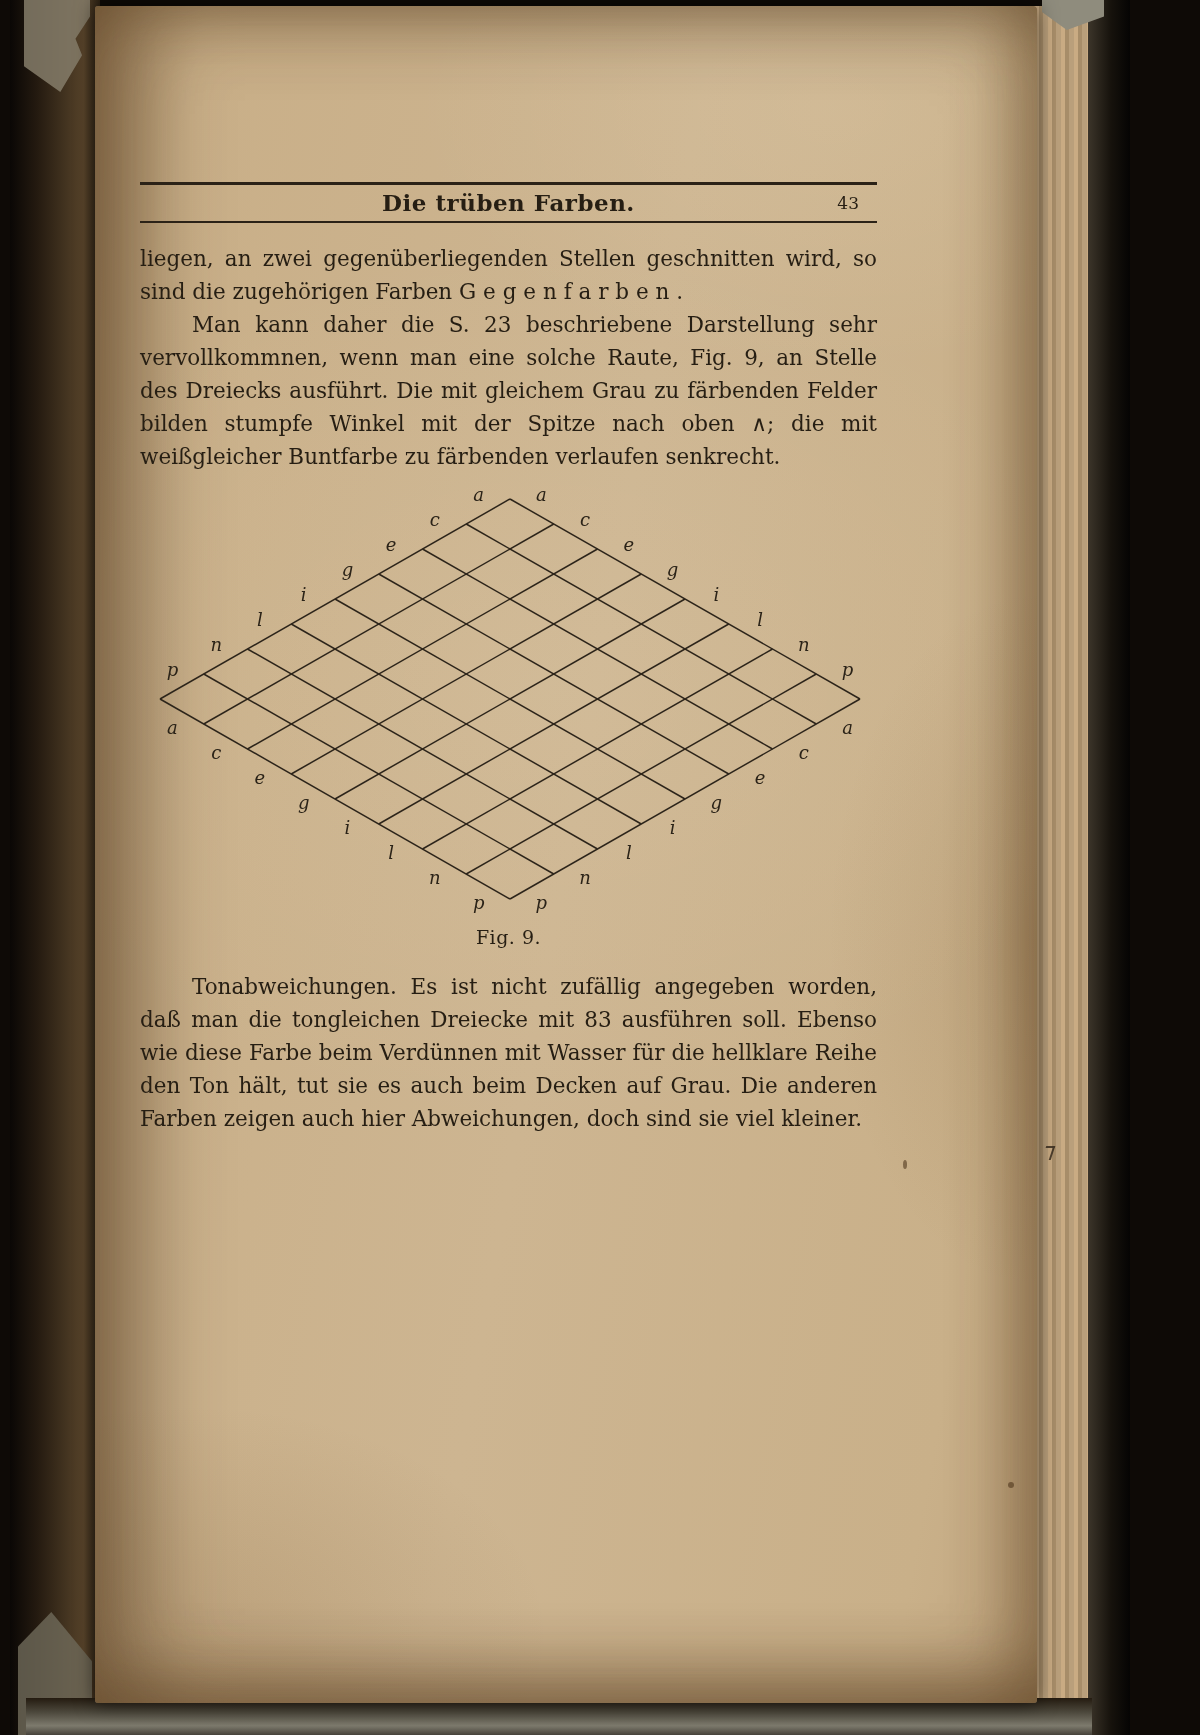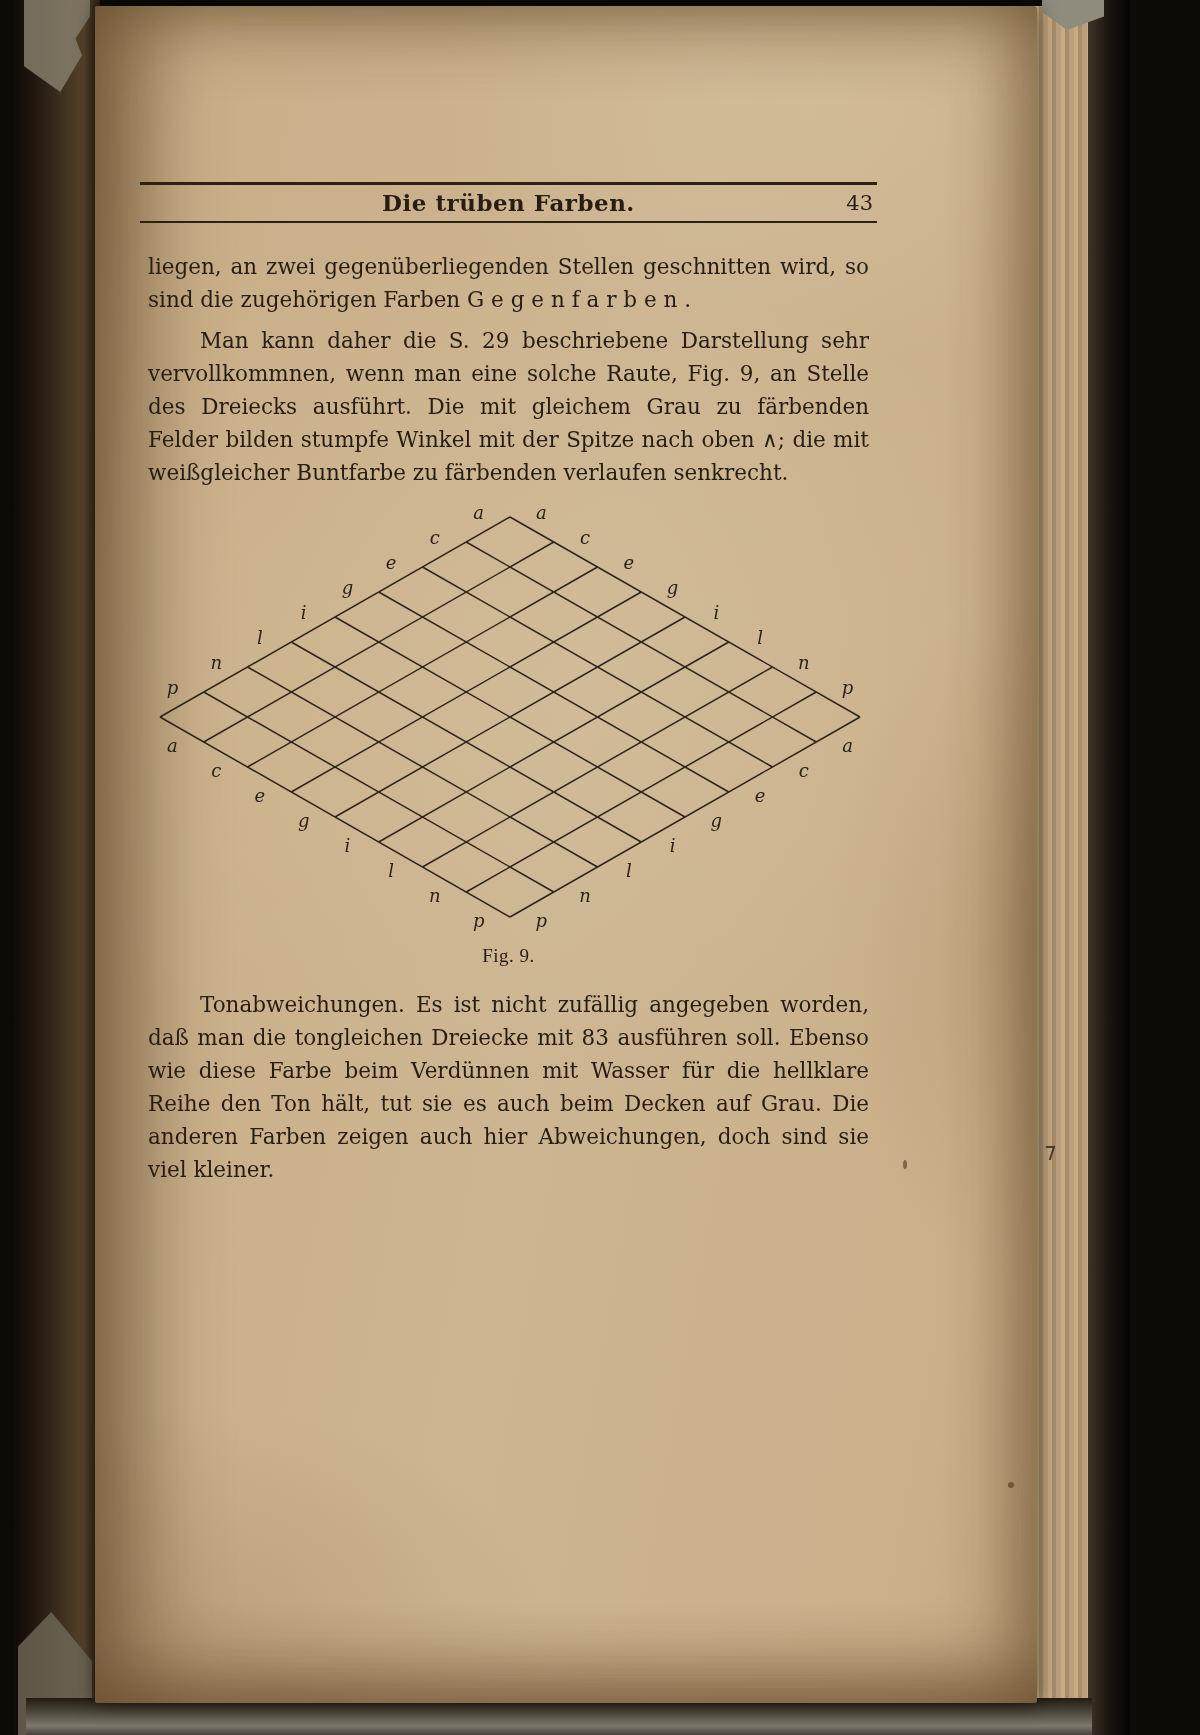--- a/index.html
+++ b/index.html
@@ -60,36 +60,36 @@
       inset -30px 0 55px rgba(92,64,30,.28),
       inset 0 -40px 60px rgba(80,52,22,.22),
       0 0 20px rgba(0,0,0,.55);
   }
 
   
   .running-header { position:absolute; left:45px; top:176px; width:737px; }
   .rule { height:2.5px; background:#2b2217; }
   .header-row { position:relative; display:flex; justify-content:center; align-items:center; height:36px; }
   .header-title { font-size:23px; font-weight:bold; letter-spacing:.5px; }
-  .page-number { position:absolute; right:4px; top:50%; transform:translateY(-50%); font-size:21px;margin-left:8px; }
+  .page-number { position:absolute; right:18px; top:50%; transform:translateY(-50%); font-size:17px;margin-left:8px; }
 
   
   .body-text {
     position:absolute; left:45px; top:236px; width:737px;
     font-size:21.5px; line-height:33px; text-align:justify;
   }
-  .para { margin:8px; }
+  .para { margin:0; }
   .indent { text-indent:52px; }
   .spaced { letter-spacing:.32em; }
   .spaced-top { margin-top:16px; }
   .lead-bold { font-weight:normal; }
 
   
   .fig { margin:6px 0 4px; text-align:center; text-indent:0; }
-  .caption { font-size:19px; margin-top:2px; letter-spacing:.5px; text-align:center;font-family:Liberation Serif, serif; }
+  .caption { font-size:19px; margin-top:2px; letter-spacing:.5px; text-align:center; }
   #fig9-svg { display:block; margin:0 auto; }
   #fig9-svg line { stroke:#2c241a; stroke-width:1.5; }
   #fig9-svg text { font-family:"DejaVu Serif", serif; font-style:italic; font-size:18px; fill:#2b2318; }
 
   
   .speck { position:absolute; background:rgba(70,45,20,.55); border-radius:50%; }
   #speck1 { left:903px; top:1160px; width:4px; height:9px; }
   #speck2 { left:1008px; top:1482px; width:6px; height:6px; }
   .edge-mark {
     position:absolute; left:1044px; top:1146px; width:9px; height:14px;
@@ -116,21 +116,21 @@
       <span class="header-title">Die trüben Farben.</span>
       <span class="page-number">43</span>
     </div>
     <div class="rule"></div>
   </div>
 
   <div class="body-text">
 
     <p class="para"><span>liegen, an zwei gegenüberliegenden Stellen geschnitten wird, so sind die zugehörigen Farben </span><span class="spaced">Gegenfarben</span><span>.</span></p>
 
-    <p class="para indent">Man kann daher die S. 29 beschriebene Darstellung sehr vervollkommnen, wenn man eine solche Raute, Fig. 9, an Stelle des Dreiecks ausführt. Die mit gleichem Grau zu färbenden Felder bilden stumpfe Winkel mit der Spitze nach oben ∧; die mit weißgleicher Buntfarbe zu färbenden verlaufen senkrecht.</p>
+    <p class="para indent">Man kann daher die S. 23 beschriebene Darstellung sehr vervollkommnen, wenn man eine solche Raute, Fig. 9, an Stelle des Dreiecks ausführt. Die mit gleichem Grau zu färbenden Felder bilden stumpfe Winkel mit der Spitze nach oben ∧; die mit weißgleicher Buntfarbe zu färbenden verlaufen senkrecht.</p>
 
     <figure class="fig">
       <svg id="fig9-svg" width="740" height="440" viewBox="0 0 740 440">
           <line x1="370" y1="20" x2="20" y2="220"></line>
           <line x1="370" y1="20" x2="720" y2="220"></line>
           <line x1="413.75" y1="45" x2="63.75" y2="245"></line>
           <line x1="326.25" y1="45" x2="676.25" y2="245"></line>
           <line x1="457.5" y1="70" x2="107.5" y2="270"></line>
           <line x1="282.5" y1="70" x2="632.5" y2="270"></line>
           <line x1="501.25" y1="95" x2="151.25" y2="295"></line>

